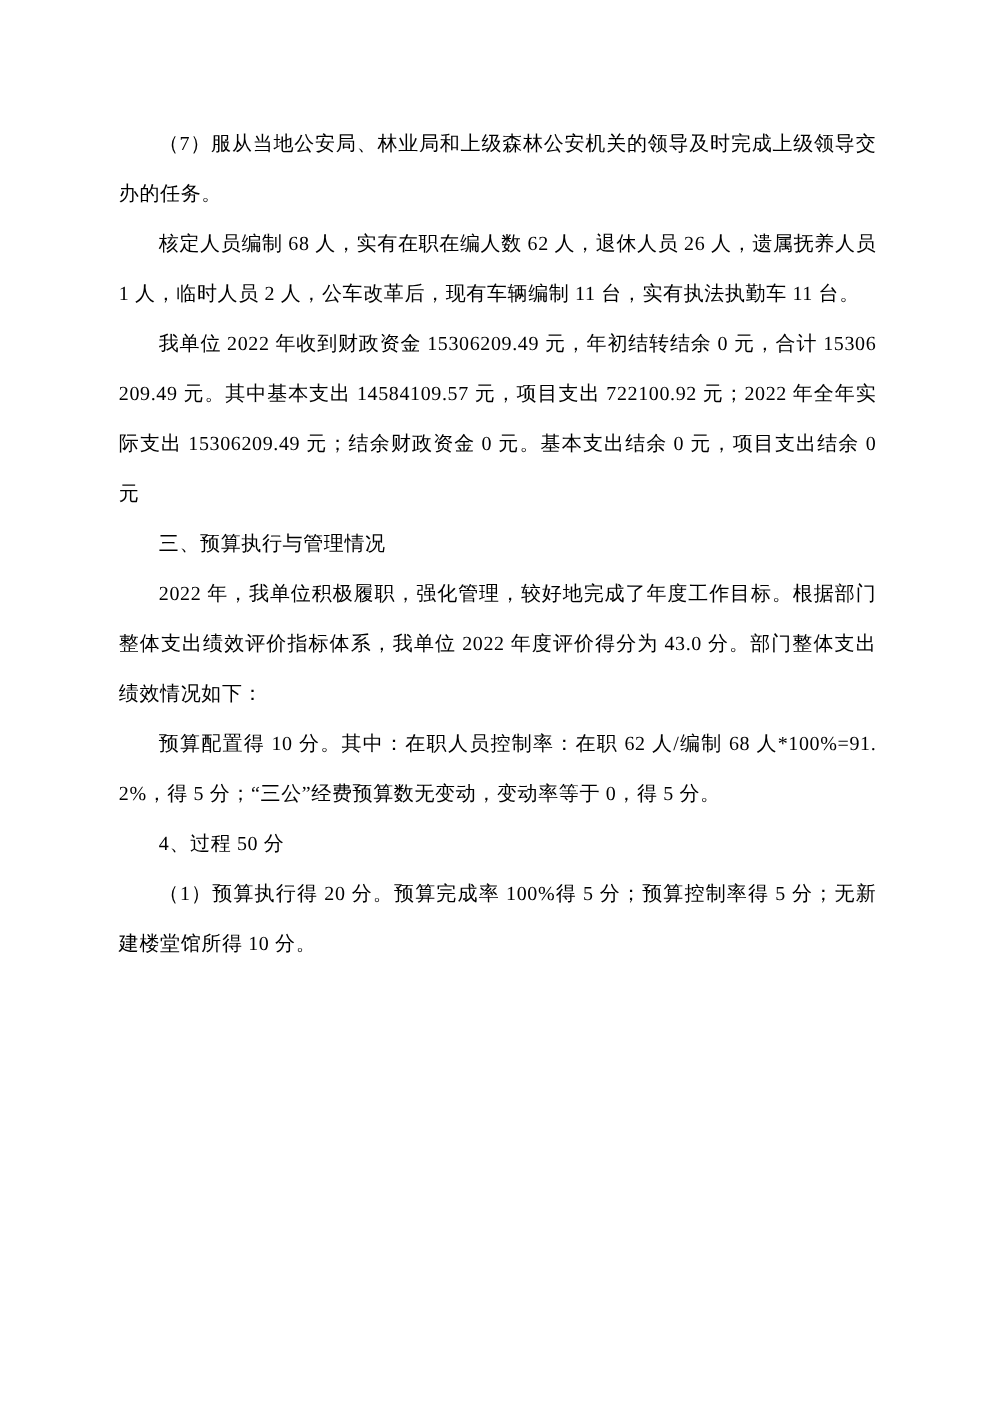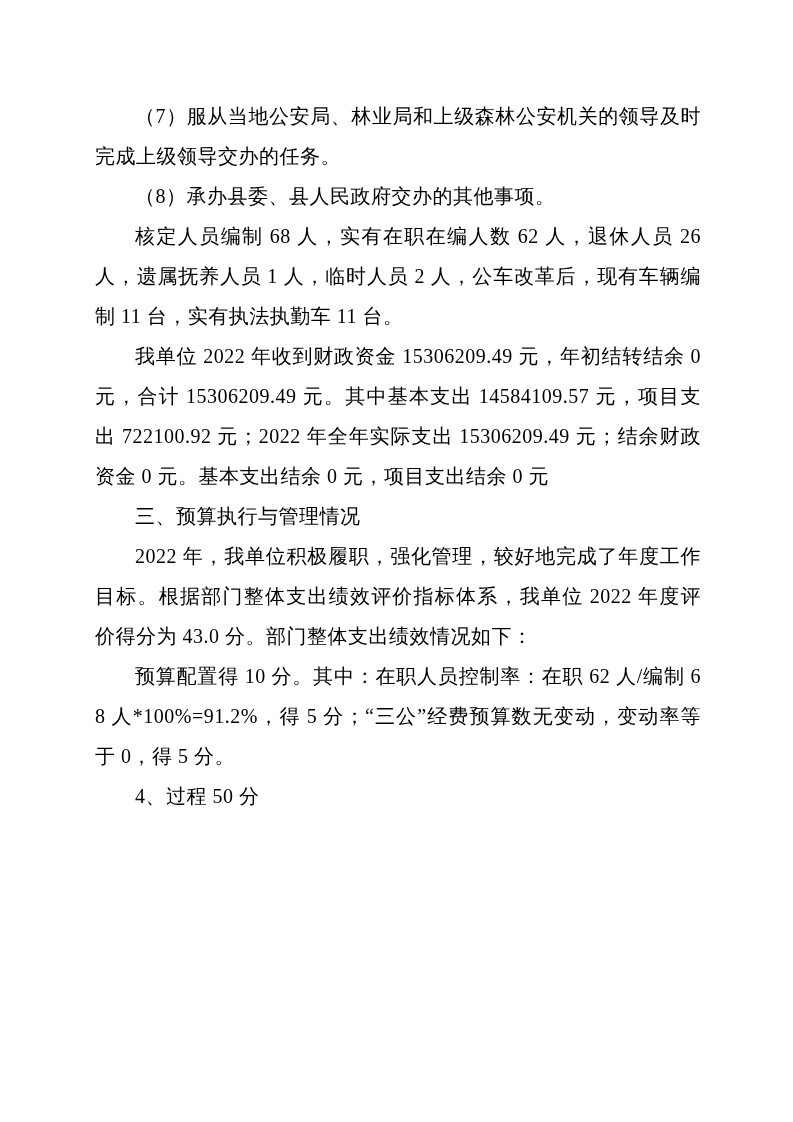--- a/index.html
+++ b/index.html
@@ -16,34 +16,34 @@
   .page {
     box-sizing: border-box;
     width: 793px;
     height: 1122px;
     background: #ffffff;
     padding: 96px 92px 40px 95px;
   }
   .page p {
     margin: 0;
     padding: 0;
-    font-size: 20px;
+    font-size: 16px;
     line-height: 40px;
     color: #000000;
     text-align: justify;
     text-indent: 2em;
     letter-spacing: 0.5px;
     word-break: break-all;
   }
 </style>
 </head>
 <body>
 
 <div class="page">
   <p>（7）服从当地公安局、林业局和上级森林公安机关的领导及时完成上级领导交办的任务。</p>
-  <p>（8）承办县委、县人民政府交办的其他事项。</p>
   <p>核定人员编制 68 人，实有在职在编人数 62 人，退休人员 26 人，遗属抚养人员 1 人，临时人员 2 人，公车改革后，现有车辆编制 11 台，实有执法执勤车 11 台。</p>
   <p>我单位 2022 年收到财政资金 15306209.49 元，年初结转结余 0 元，合计 15306209.49 元。其中基本支出 14584109.57 元，项目支出 722100.92 元；2022 年全年实际支出 15306209.49 元；结余财政资金 0 元。基本支出结余 0 元，项目支出结余 0 元</p>
   <p>三、预算执行与管理情况</p>
   <p>2022 年，我单位积极履职，强化管理，较好地完成了年度工作目标。根据部门整体支出绩效评价指标体系，我单位 2022 年度评价得分为 43.0 分。部门整体支出绩效情况如下：</p>
   <p>预算配置得 10 分。其中：在职人员控制率：在职 62 人/编制 68 人*100%=91.2%，得 5 分；“三公”经费预算数无变动，变动率等于 0，得 5 分。</p>
   <p>4、过程 50 分</p>
+  <p>（1）预算执行得 20 分。预算完成率 100%得 5 分；预算控制率得 5 分；无新建楼堂馆所得 10 分。</p>
 </div>
 
 </body></html>

